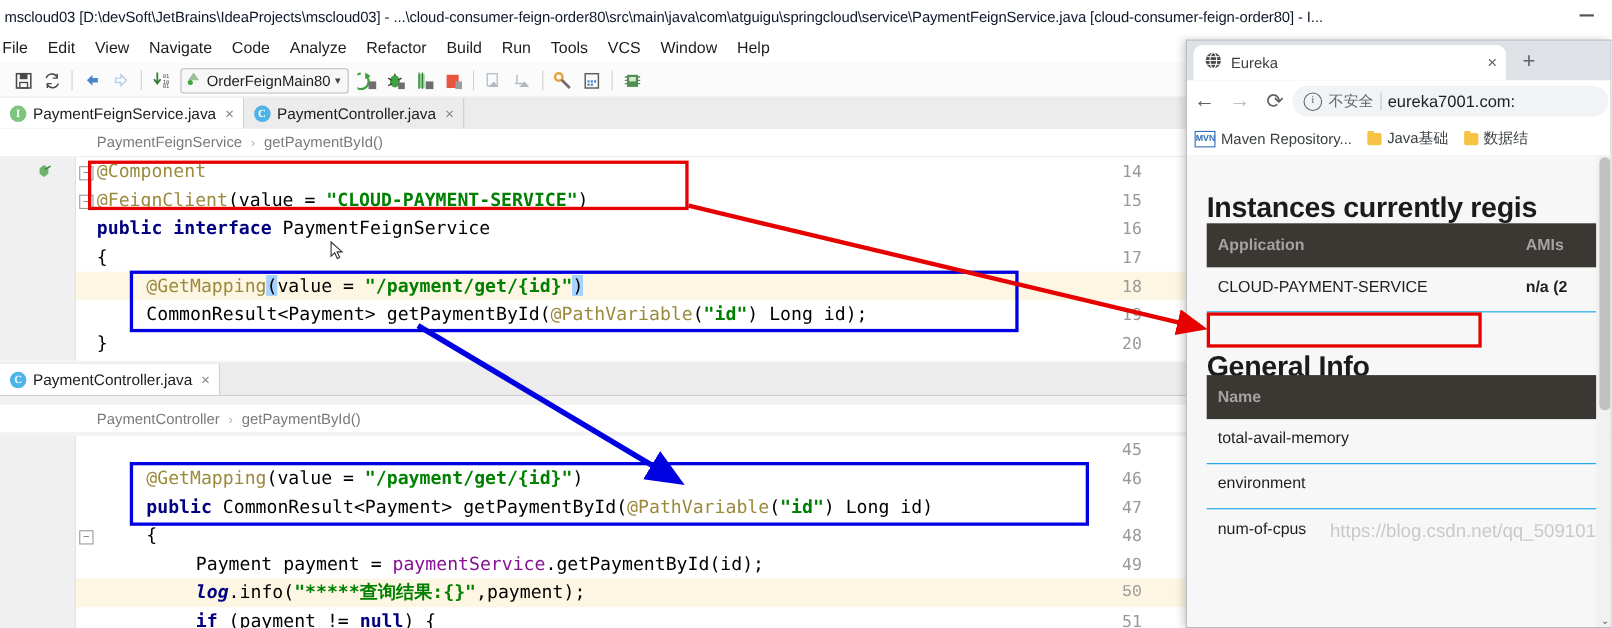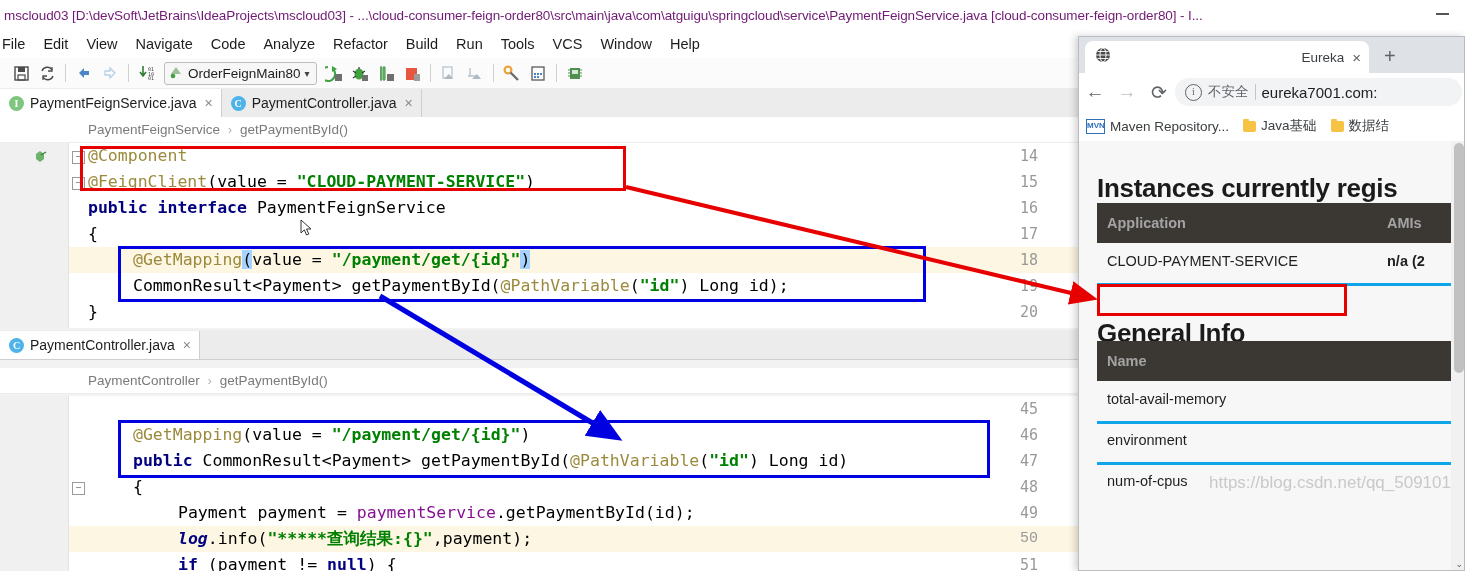--- a/index.html
+++ b/index.html
@@ -13,21 +13,21 @@
 
   
   .ide { position:absolute; left:0; top:0; width:1465px; height:571px; background:#f2f2f2; }
 
   .ide-titlebar {
     position:absolute; left:0; top:0; width:1465px; height:30px;
     background:#ffffff; border-bottom:1px solid #dedede;
     display:flex; align-items:center; overflow:hidden;
   }
   .ide-title {
-    font-size:13.5px; color:#701a75; white-space:nowrap;
+    font-size:13.5px; color:#0f172a; white-space:nowrap;
     padding-left:4px; letter-spacing:-0.1px;
   }
   .win-min {
     position:absolute; right:16px; top:13px; width:13px; height:2px; background:#555;
   }
 
   .ide-menubar {
     position:absolute; left:0; top:30px; width:1465px; height:28px;
     background:#ffffff; display:flex; align-items:center; gap:0px;
     border-bottom:1px solid #e8e8e8; overflow:hidden;
@@ -105,21 +105,21 @@
 
   
   .arrows { position:absolute; left:0; top:0; width:1465px; height:571px; pointer-events:none; }
 
   
   .browser {
     position:absolute; left:1078px; top:36px; width:387px; height:535px;
     background:#dee1e6; border:1px solid #b9bcc0; box-sizing:border-box;
     box-shadow:-3px 0 7px rgba(0,0,0,0.18); overflow:hidden;
   }
-  .br-tabstrip { position:absolute; left:0; top:0; width:387px; height:36px; background:#dee1e6;text-align:right; }
+  .br-tabstrip { position:absolute; left:0; top:0; width:387px; height:36px; background:#dee1e6; }
   .br-tab {
     position:absolute; left:6px; top:4px; width:284px; height:32px;
     background:#ffffff; border-radius:8px 8px 0 0; display:flex; align-items:center;
     padding:0 8px 0 10px; box-sizing:border-box; gap:8px;
   }
   .br-tab-title { font-size:13.5px; color:#3c4043; flex:1; white-space:nowrap; overflow:hidden; }
   .br-tab-close { font-size:15px; color:#5f6368; }
   .br-newtab { position:absolute; left:305px; top:9px; font-size:20px; color:#5f6368; line-height:20px;}
 
   .br-omnibar {
@@ -156,21 +156,21 @@
 
   .br-content {
     position:absolute; left:0; top:104px; width:387px; height:431px; background:#f7f7f7;
     overflow:hidden;
   }
   .br-page { position:absolute; left:0; top:0; width:372px; height:431px; background:#f7f7f7; }
   .pg-h2 { position:absolute; font-size:26px; color:#1b1b1b; white-space:nowrap;
            font-family:"Liberation Sans", sans-serif; letter-spacing:-0.3px; }
   .tbl-head { position:absolute; background:#3b3733; height:40px; display:flex; align-items:center; }
   .tbl-head .th { font-size:14.5px; font-weight:bold; color:#a3a3a3; white-space:nowrap; }
-  .tbl-row { position:absolute; height:40px; border-bottom:3px solid #0ea5e9; }
+  .tbl-row { position:absolute; height:40px; border-bottom:1px solid #0ea5e9; }
   .tbl-cell { position:absolute; font-size:14.5px; color:#1f1f1f; white-space:nowrap; }
   .watermark { position:absolute; font-size:17px; color:#c9c9c9; white-space:nowrap; }
   .br-scroll-track { position:absolute; right:0; top:0; width:15px; height:431px; background:#f1f1f1; }
   .br-scroll-thumb { position:absolute; right:2px; top:2px; width:10px; height:230px;
                      background:#c1c1c1; border-radius:5px; }
   .br-scroll-arrow { position:absolute; right:3px; font-size:9px; color:#5f6368; }
 
   
   .ide-rightbar { position:absolute; right:0; top:117px; width:10px; height:454px; background:#fafafa; }
 </style>

